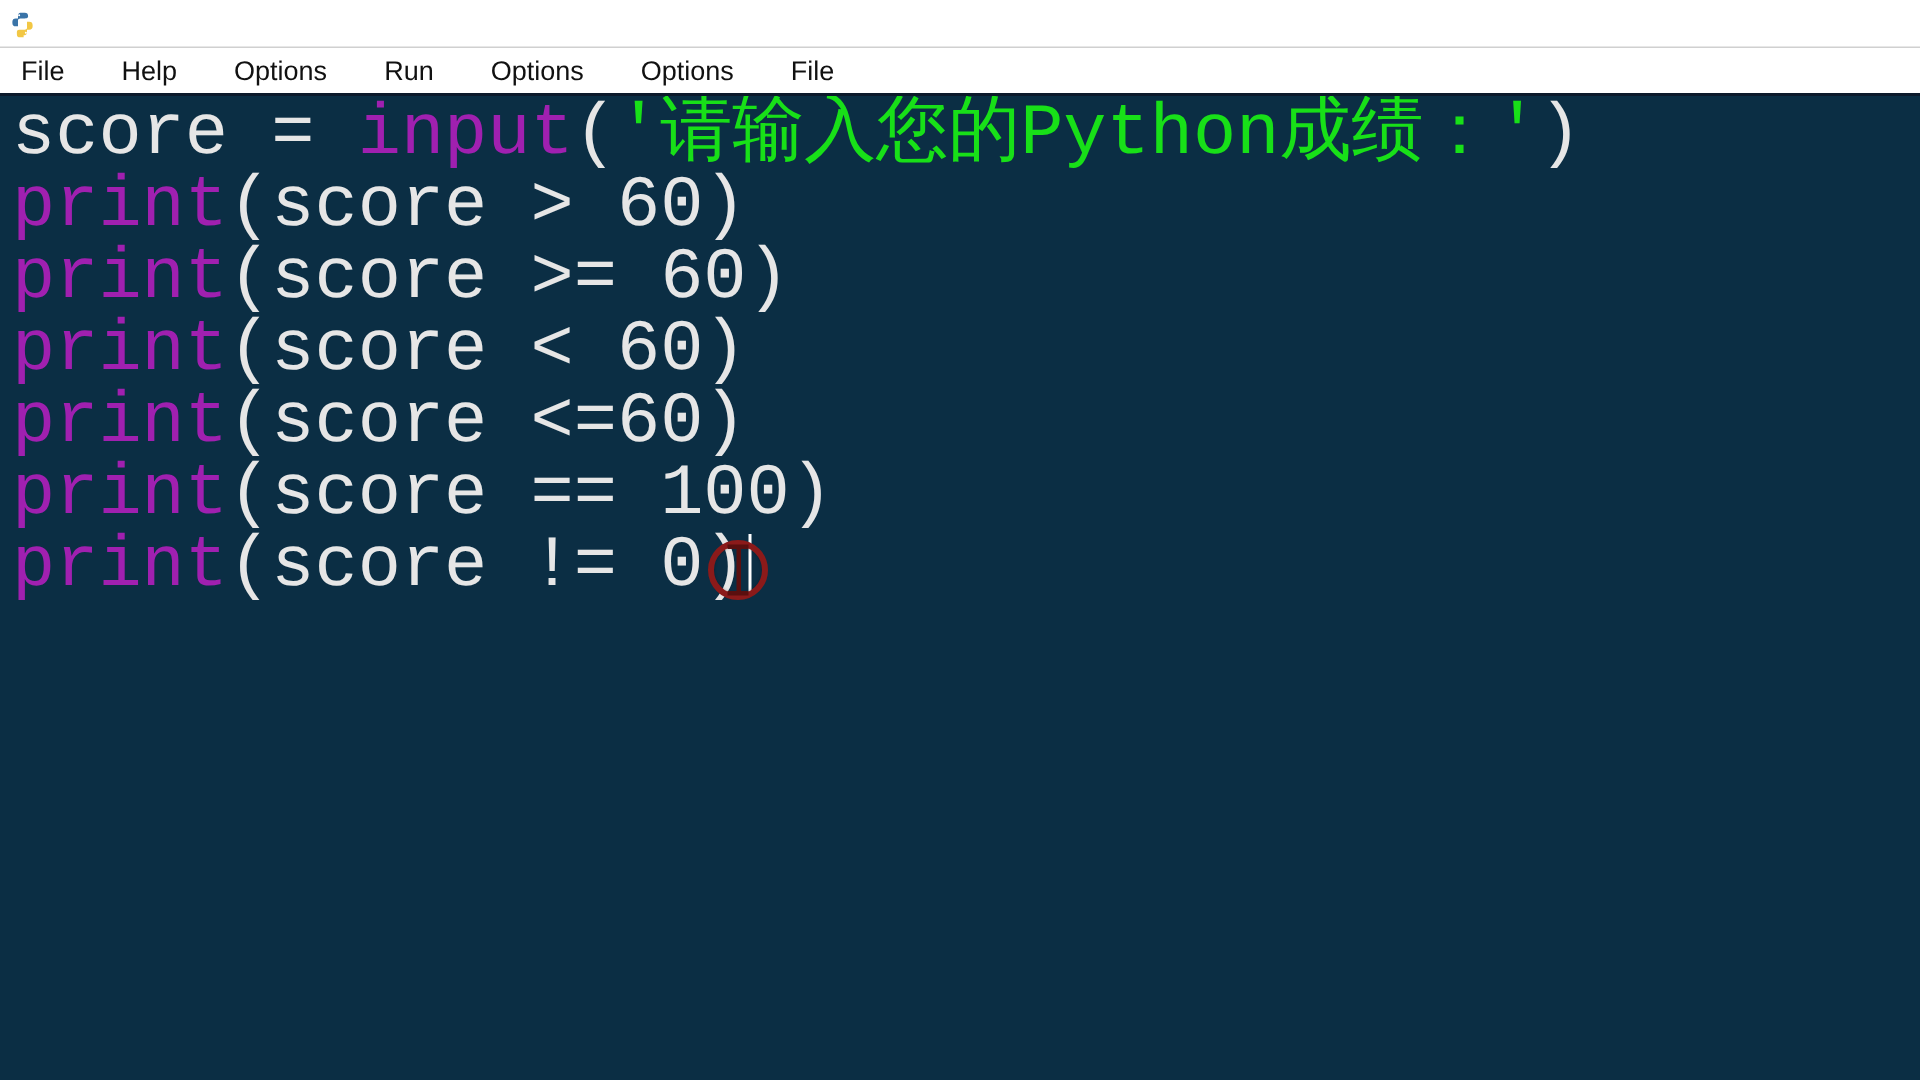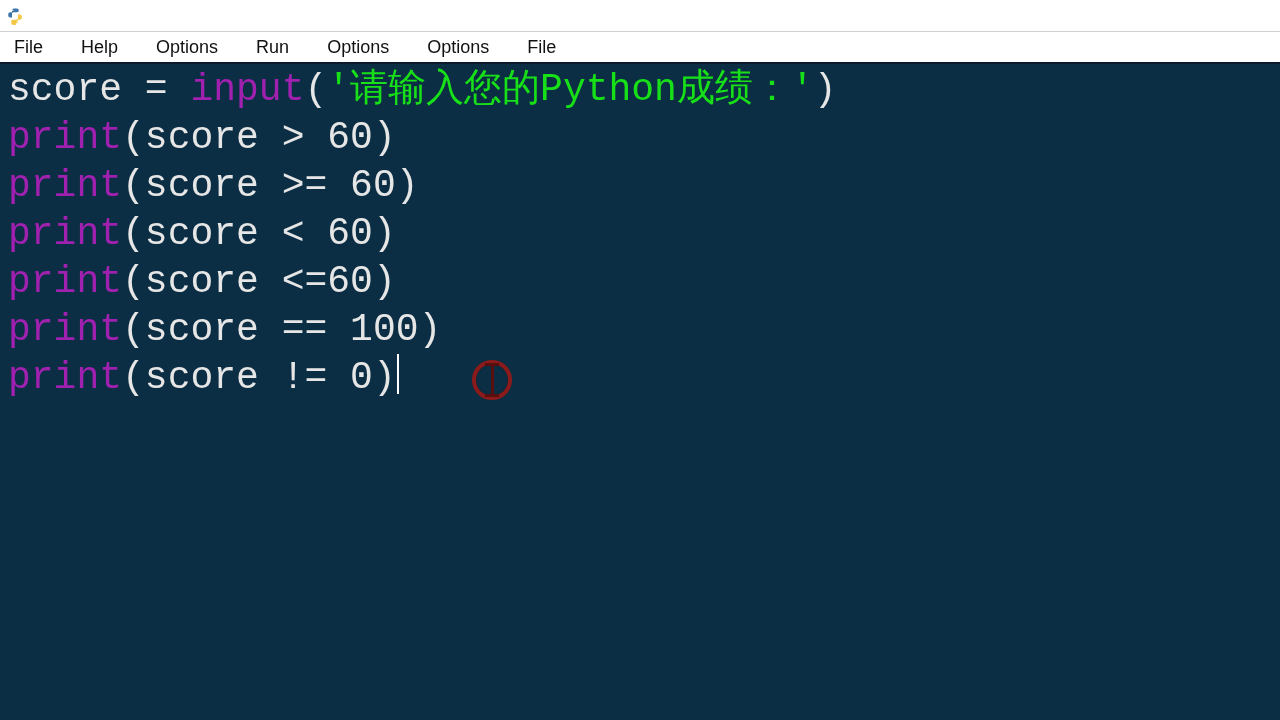--- a/index.html
+++ b/index.html
@@ -56,21 +56,21 @@
     width: 100%;
     height: calc(720px - 32px - 32px);
     background: #0b2e44; 
     padding: 2px 8px 8px 8px;
     position: relative;
     overflow: hidden;
   }
 
   .code {
     font-family: "Consolas", "Courier New", monospace;
-    font-size: 38px;
+    font-size: 48px;
     line-height: 48px;
     white-space: pre;
     color: #e6e6e6;
   }
 
   .tok-name    { color: #e6e6e6; }                 
   .tok-op      { color: #e6e6e6; }                 
   .tok-builtin { color: #a020b0; }                 
   .tok-str     { color: #18e018; }                 
   .tok-num     { color: #e6e6e6; }                 

